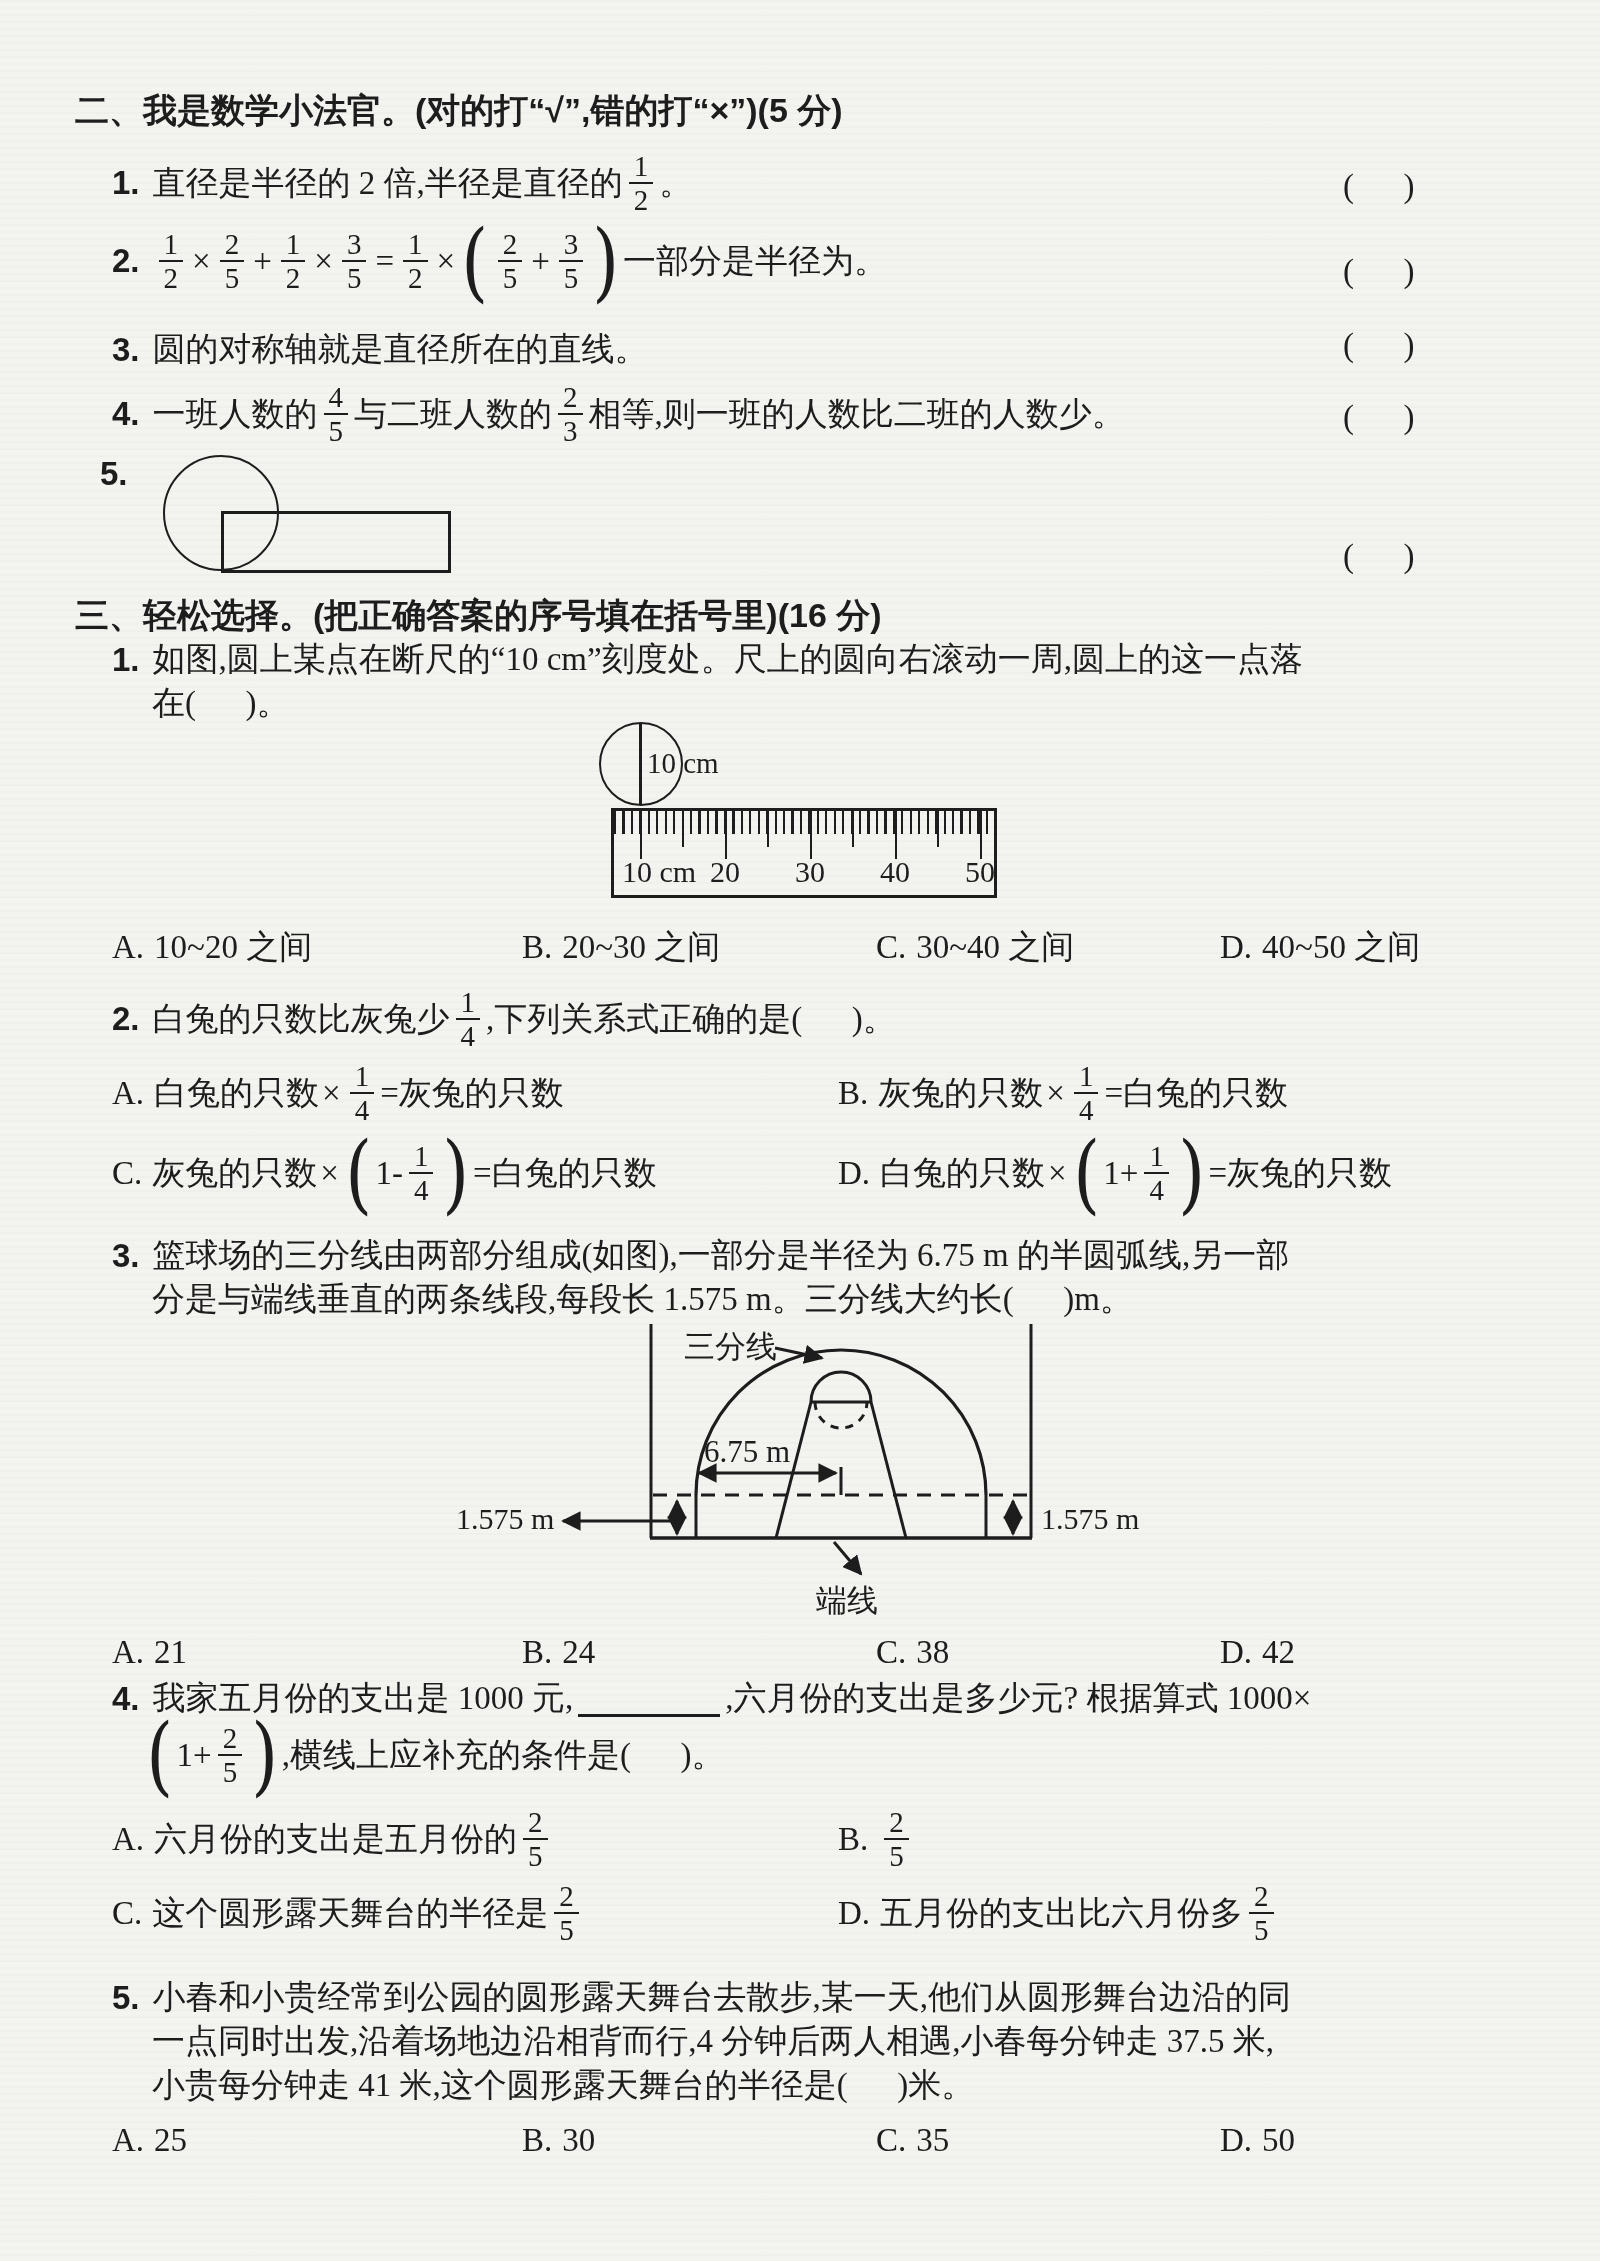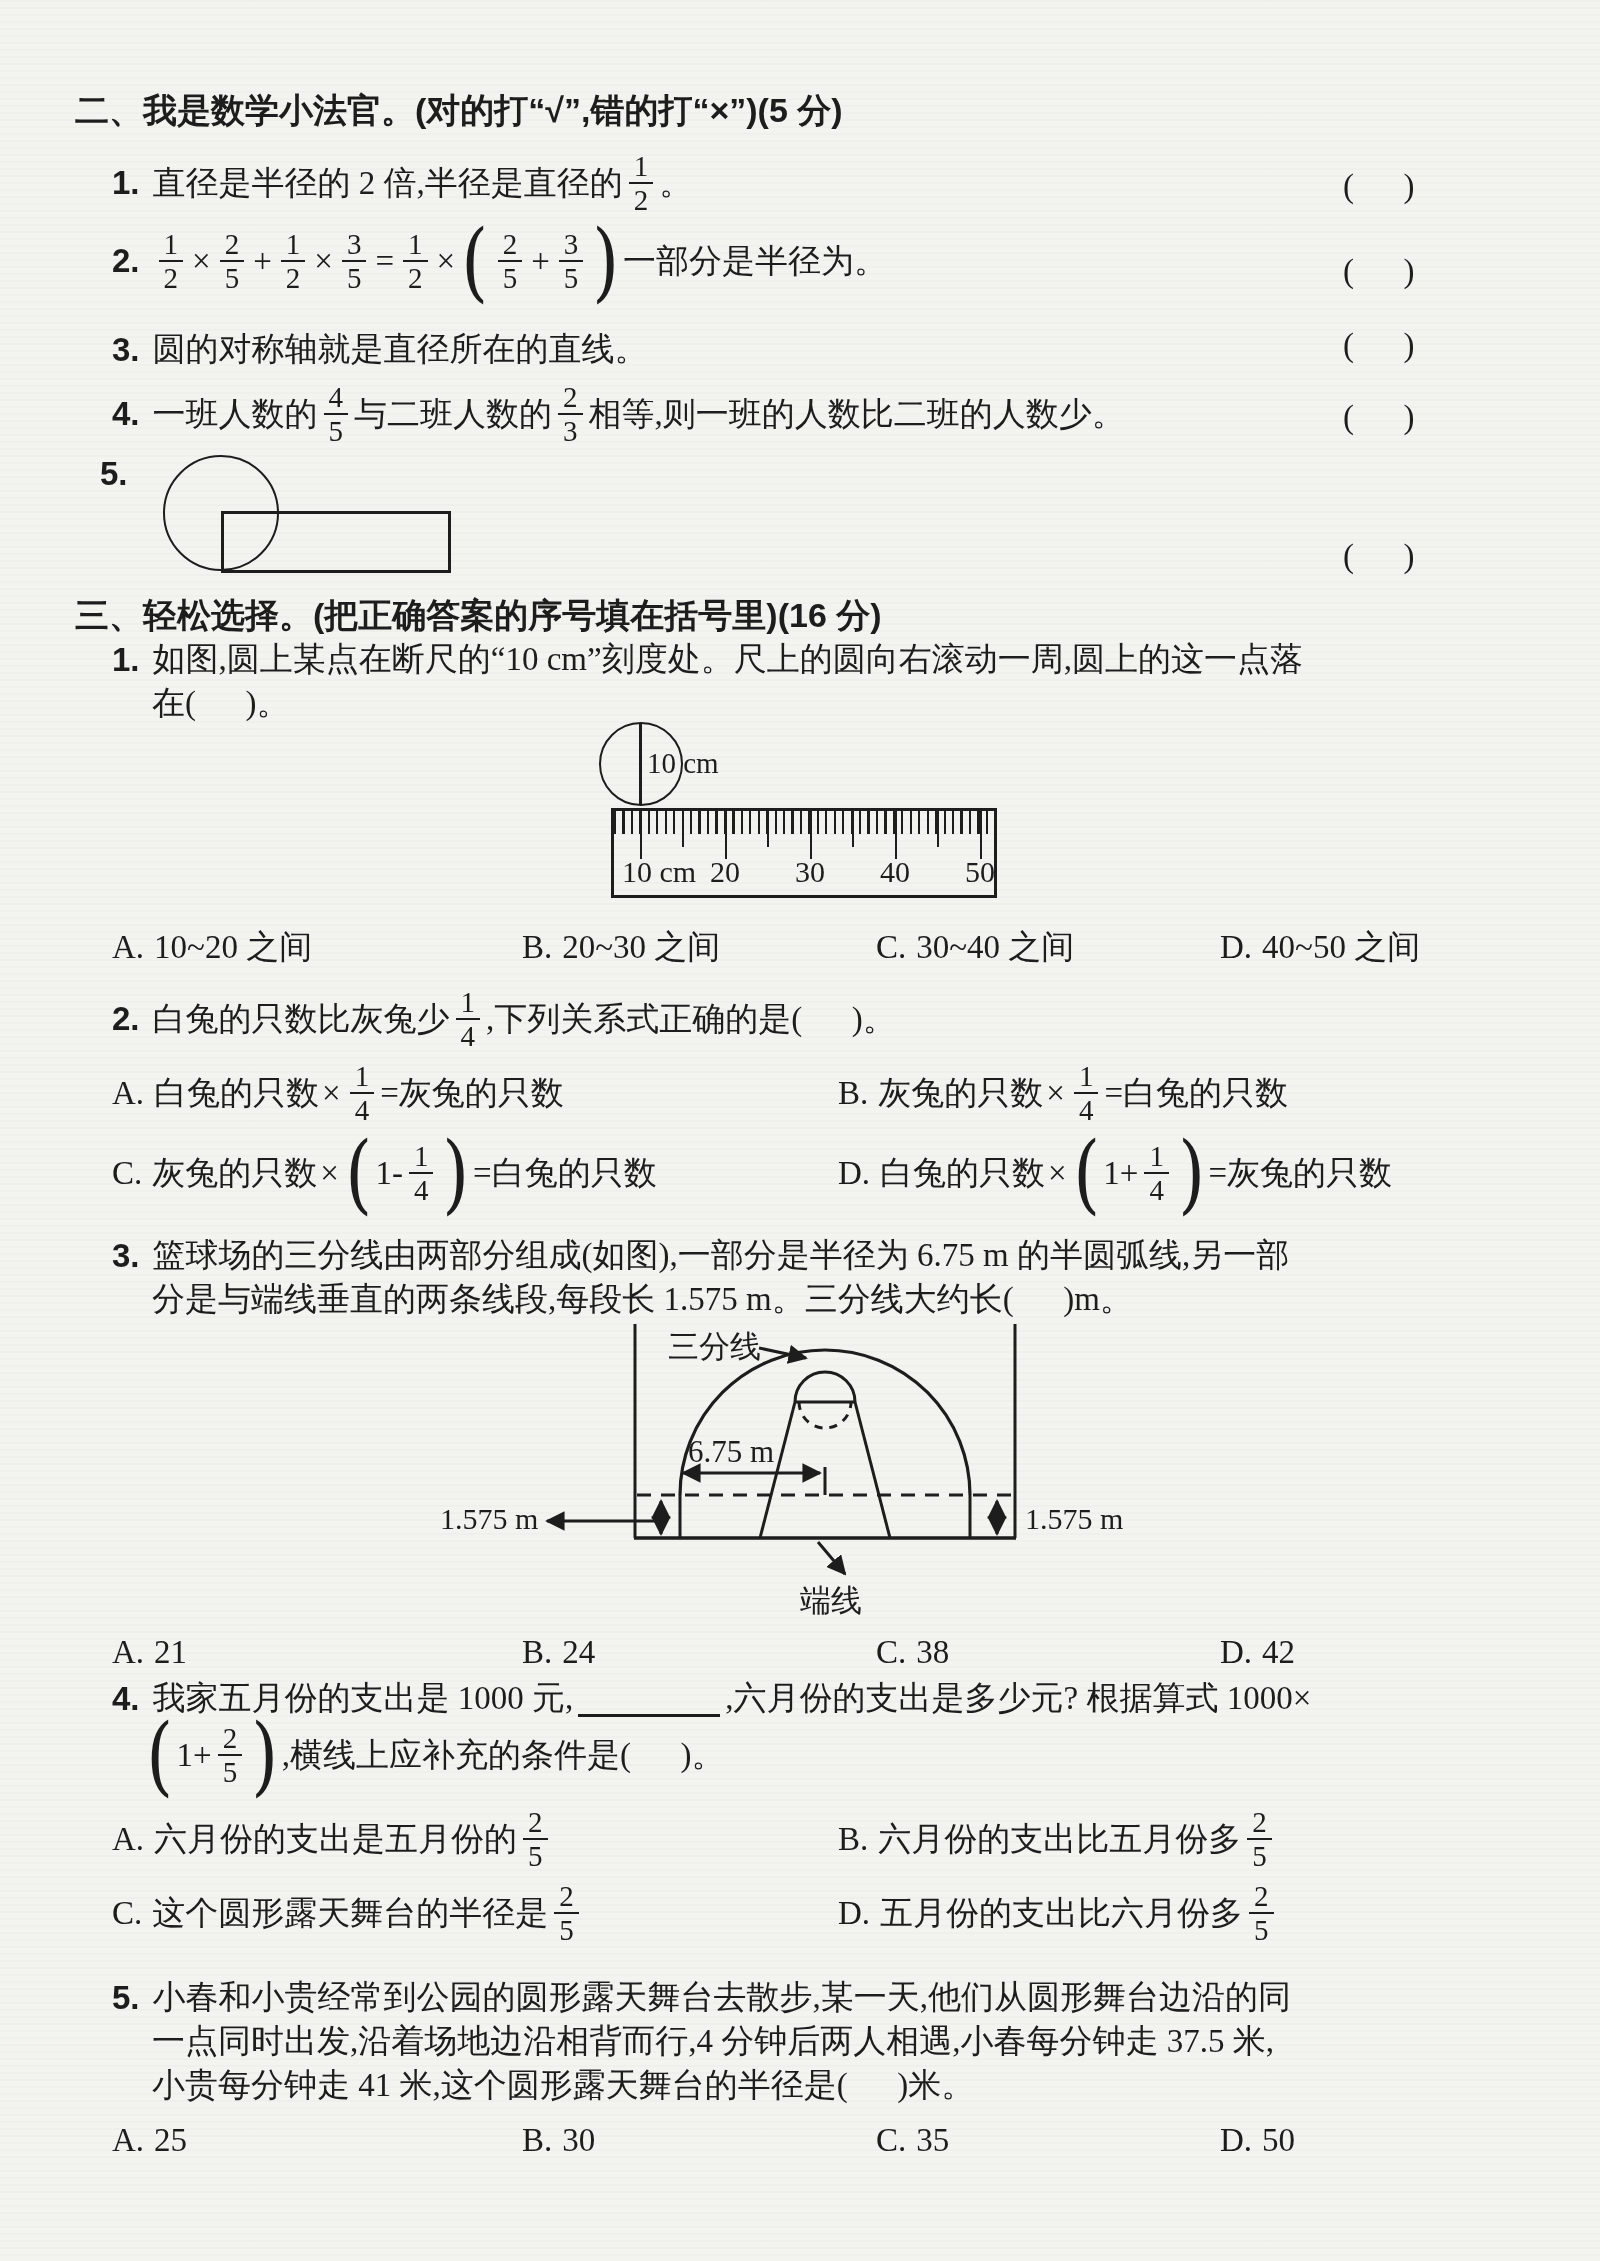--- a/index.html
+++ b/index.html
@@ -177,21 +177,21 @@
     <span class="bp">)</span>
     <span class="txt">=灰兔的只数</span>
   </div>
 
   <div class="abs row" style="left:112px;top:1233px">
     <span class="qnum">3.</span>
     <span class="txt">篮球场的三分线由两部分组成(如图),一部分是半径为 6.75 m 的半圆弧线,另一部</span>
   </div>
   <span class="abs txt" style="left:152px;top:1277px">分是与端线垂直的两条线段,每段长 1.575 m。三分线大约长(      )m。</span>
 
-  <div class="abs" style="left:0;top:1318px;width:1296px;height:312px">
+  <div class="abs" style="left:16px;top:1318px;width:1296px;height:312px">
     <svg width="1600" height="312" viewBox="0 0 1600 312">
       <defs>
         <marker id="ah" viewBox="0 0 10 10" refX="9" refY="5" markerWidth="6.5" markerHeight="6.5" orient="auto-start-reverse">
           <path d="M0,0 L10,5 L0,10 z" fill="#1d1d1d"></path>
         </marker>
       </defs>
       <g stroke="#1d1d1d" stroke-width="3" fill="none">
         <path d="M635,6 V220"></path>
         <path d="M1015,6 V220"></path>
         <path d="M634,220 H1016" stroke-width="3.5"></path>
@@ -247,21 +247,20 @@
     <span class="txt">,横线上应补充的条件是(      )。</span>
   </div>
 
   <div class="abs opt" style="left:112px;top:1806px">
     <span class="optk">A.</span>
     <span class="txt">六月份的支出是五月份的</span>
     <span class="frac"><span class="fn">2</span><span class="fd">5</span></span>
   </div>
   <div class="abs opt" style="left:838px;top:1806px">
     <span class="optk">B.</span>
-    <span class="txt">六月份的支出比五月份多</span>
     <span class="frac"><span class="fn">2</span><span class="fd">5</span></span>
   </div>
   <div class="abs opt" style="left:112px;top:1880px">
     <span class="optk">C.</span>
     <span class="txt">这个圆形露天舞台的半径是</span>
     <span class="frac"><span class="fn">2</span><span class="fd">5</span></span>
   </div>
   <div class="abs opt" style="left:838px;top:1880px">
     <span class="optk">D.</span>
     <span class="txt">五月份的支出比六月份多</span>

